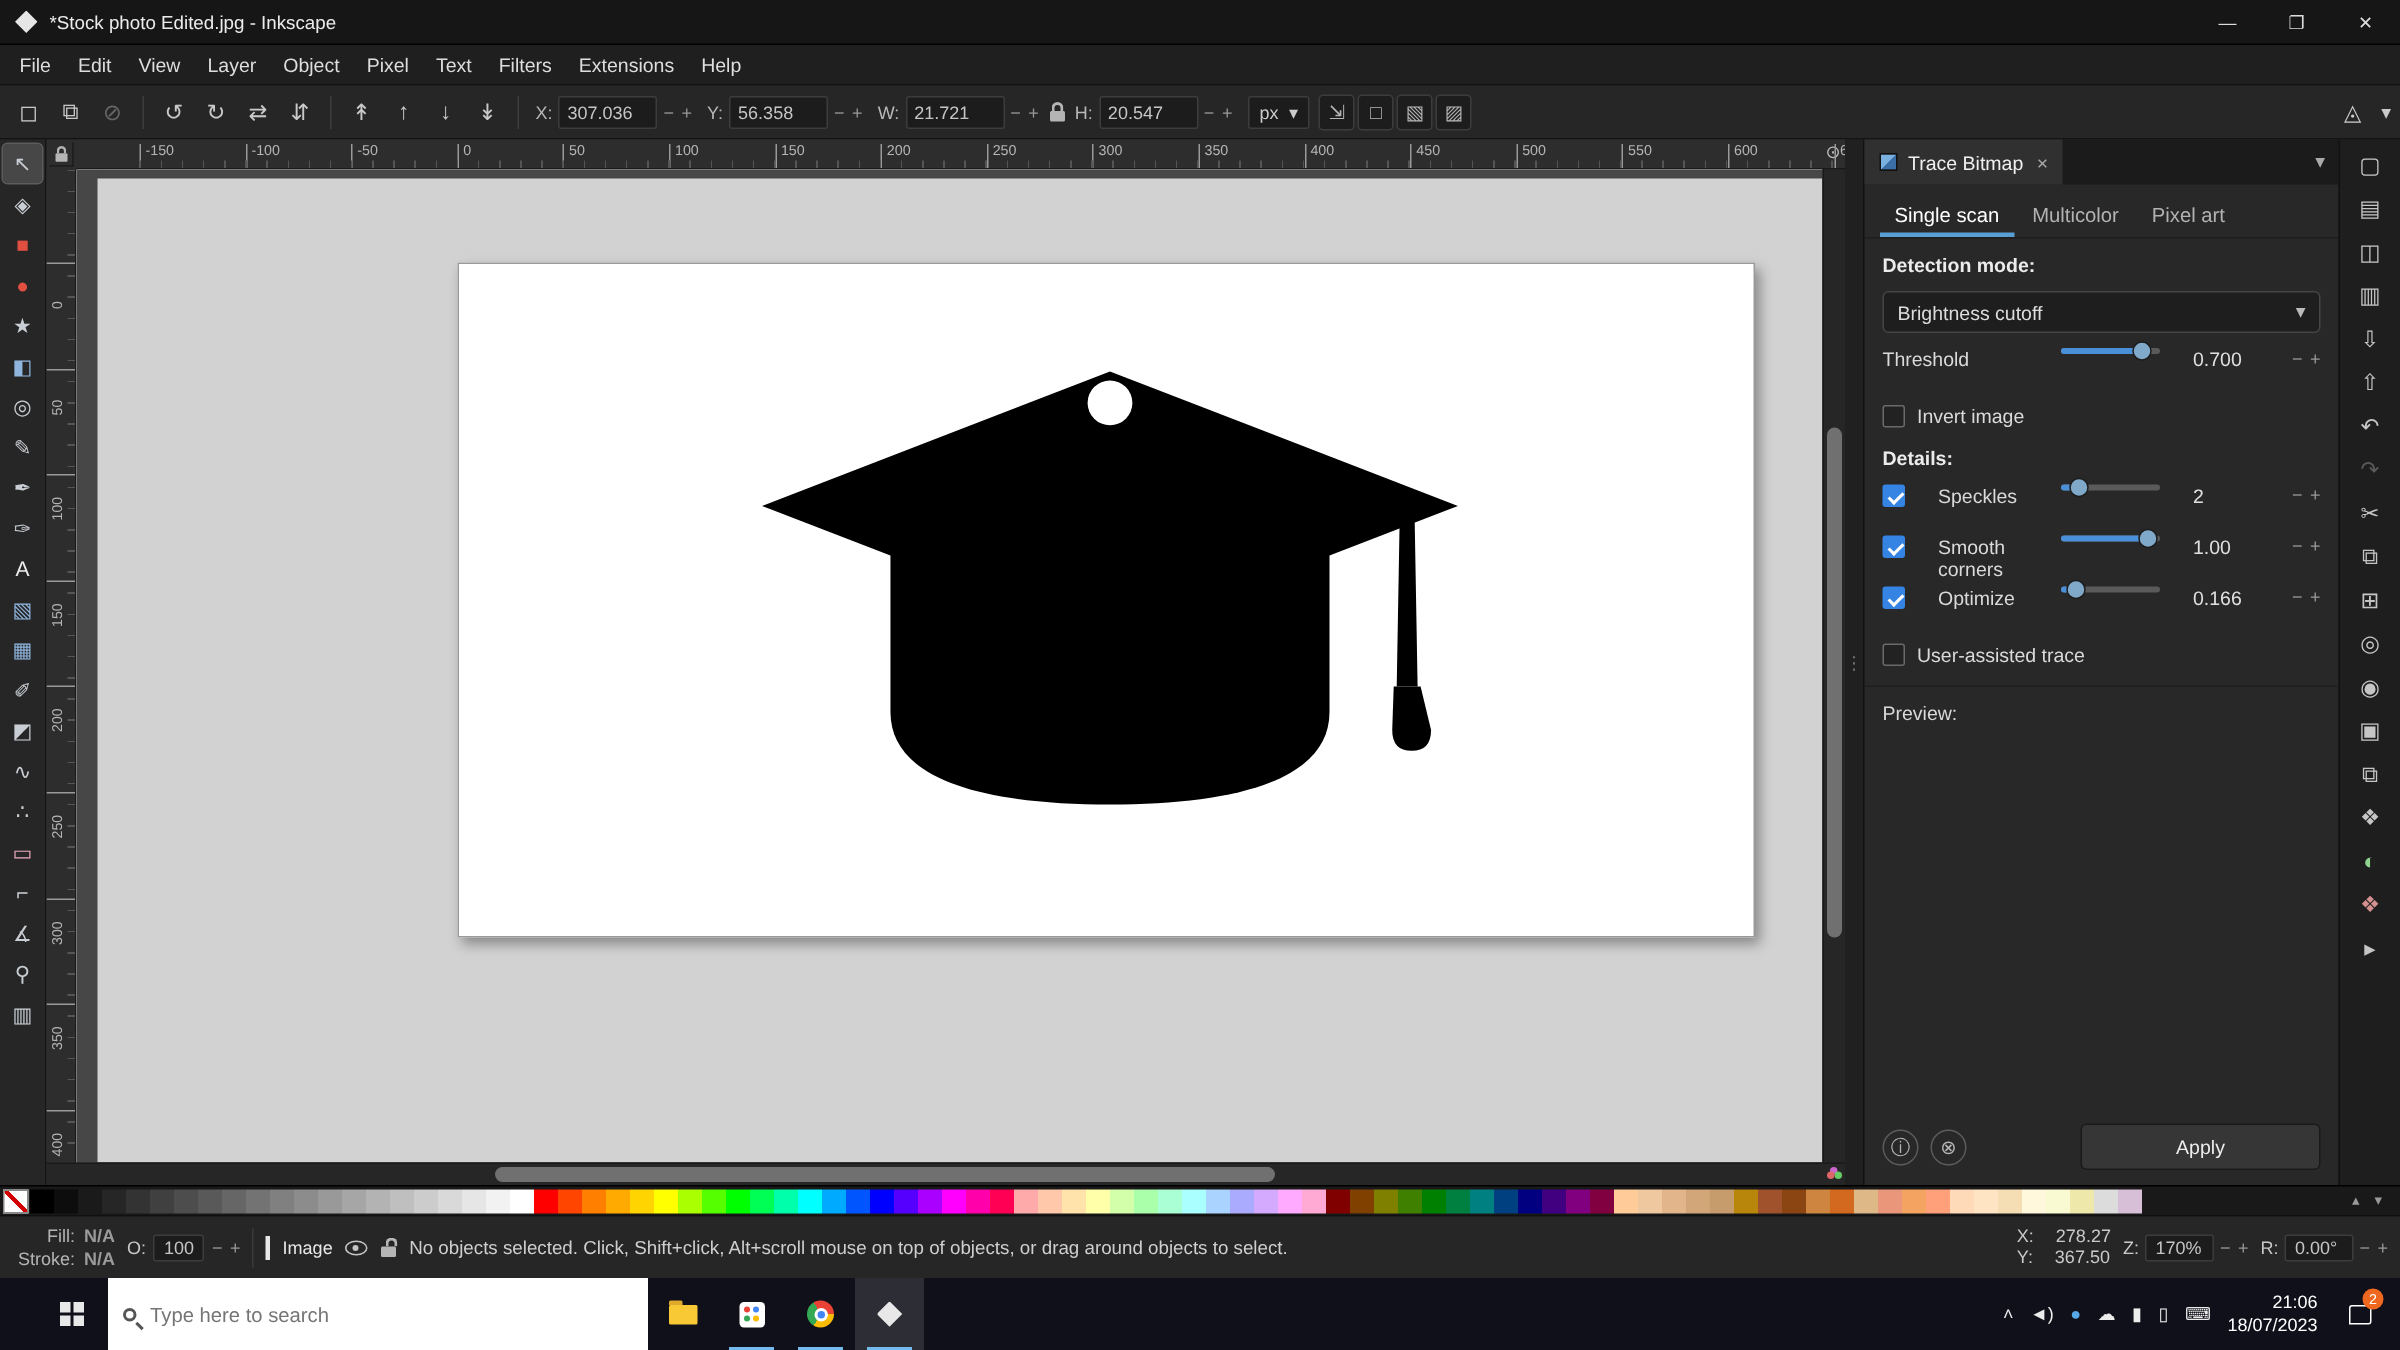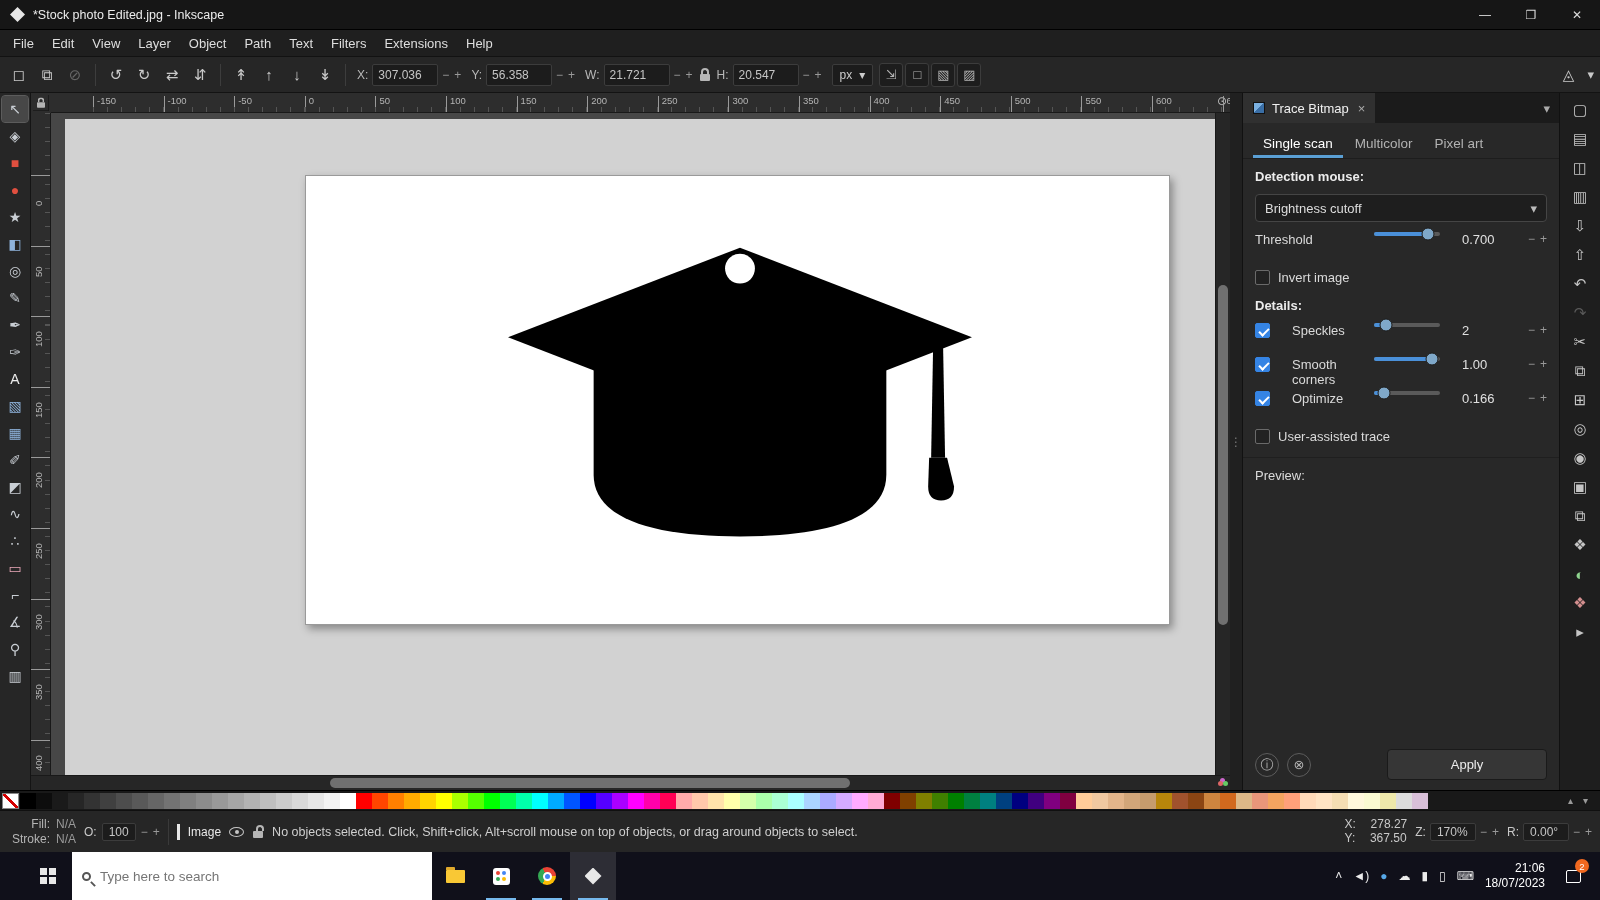--- a/index.html
+++ b/index.html
@@ -122,21 +122,21 @@
   .none-swatch { width:17px; height:16px; flex:0 0 17px; background:#fff; border:1px solid #888; position:relative; margin-right:1px;
     background-image:linear-gradient(45deg,transparent 43%,#d40000 43% 57%,transparent 57%); }
   .swatch { width:16px; height:16px; flex:0 0 16px; }
   .palette-scroll { margin-left:auto; display:flex; gap:10px; padding:0 12px; color:#9a9a9a; font-size:10px; }
 
   
   .statusbar { flex:0 0 42px; background:#262626; border-top:1px solid #101010; display:flex; align-items:center; padding:0 8px; gap:8px; font-size:12px; color:#c9c9c9; }
   .fs-block { display:flex; flex-direction:column; gap:2px; }
   .fs-row { display:flex; gap:6px; line-height:13px; }
   .fs-label { width:42px; text-align:right; color:#b5b5b5; }
-  .fs-value { color:#9a9a9a; }
+  .fs-value { color:#9a9a9a;font-weight:bold; }
   .opacity-block { display:flex; align-items:center; gap:5px; }
   .opacity-value { background:#1c1c1c; border:1px solid #3c3c3c; padding:1px 6px; border-radius:2px; color:#c5c5c5; }
   .sb-sep { width:1px; height:26px; background:#3a3a3a; }
   .layer-block { display:flex; align-items:center; gap:8px; }
   .layer-color { width:3px; height:16px; background:#e8e8e8; }
   .layer-name { color:#e8e8e8; }
   .eye-icon { width:15px; height:10px; border:1.5px solid #c5c5c5; border-radius:50%; position:relative; display:inline-block; }
   .eye-icon::after { content:""; position:absolute; left:50%; top:50%; width:4px; height:4px; background:#c5c5c5; border-radius:50%; transform:translate(-50%,-50%); }
   .sb-message { flex:1; min-width:0; white-space:nowrap; overflow:hidden; text-overflow:ellipsis; color:#cfcfcf; font-size:12.5px; }
   .xy-block { display:flex; flex-direction:column; gap:1px; line-height:13px; text-align:left; }
@@ -187,21 +187,21 @@
       </div>
   </div>
 
   <div class="menubar">
 
   <div class="menu-item">File</div>
       <div class="menu-item">Edit</div>
       <div class="menu-item">View</div>
       <div class="menu-item">Layer</div>
       <div class="menu-item">Object</div>
-      <div class="menu-item">Path</div>
+      <div class="menu-item">Pixel</div>
       <div class="menu-item">Text</div>
       <div class="menu-item">Filters</div>
       <div class="menu-item">Extensions</div>
       <div class="menu-item">Help</div>
     </div>
 
   <div class="toolbar">
     <div class="tb-icons">
 
     <div class="tb-icon">◻</div>
@@ -400,21 +400,21 @@
         </div>
         <span class="dock-caret">▾</span>
       </div>
       <div class="dock-body">
         <div class="trace-tabs">
 
         <div class="trace-tab active">Single scan</div>
             <div class="trace-tab">Multicolor</div>
             <div class="trace-tab">Pixel art</div>
           </div>
-        <div class="bold-label">Detection mouse:</div>
+        <div class="bold-label">Detection mode:</div>
         <div class="combo">
           <span>Brightness cutoff</span>
           <span class="caret">▾</span>
         </div>
         <div class="param-row">
           <span class="param-label">Threshold</span>
           <span class="slider">
               <span class="fill" style="width:82%"></span>
               <span class="knob" style="left:82%"></span>
             </span>

